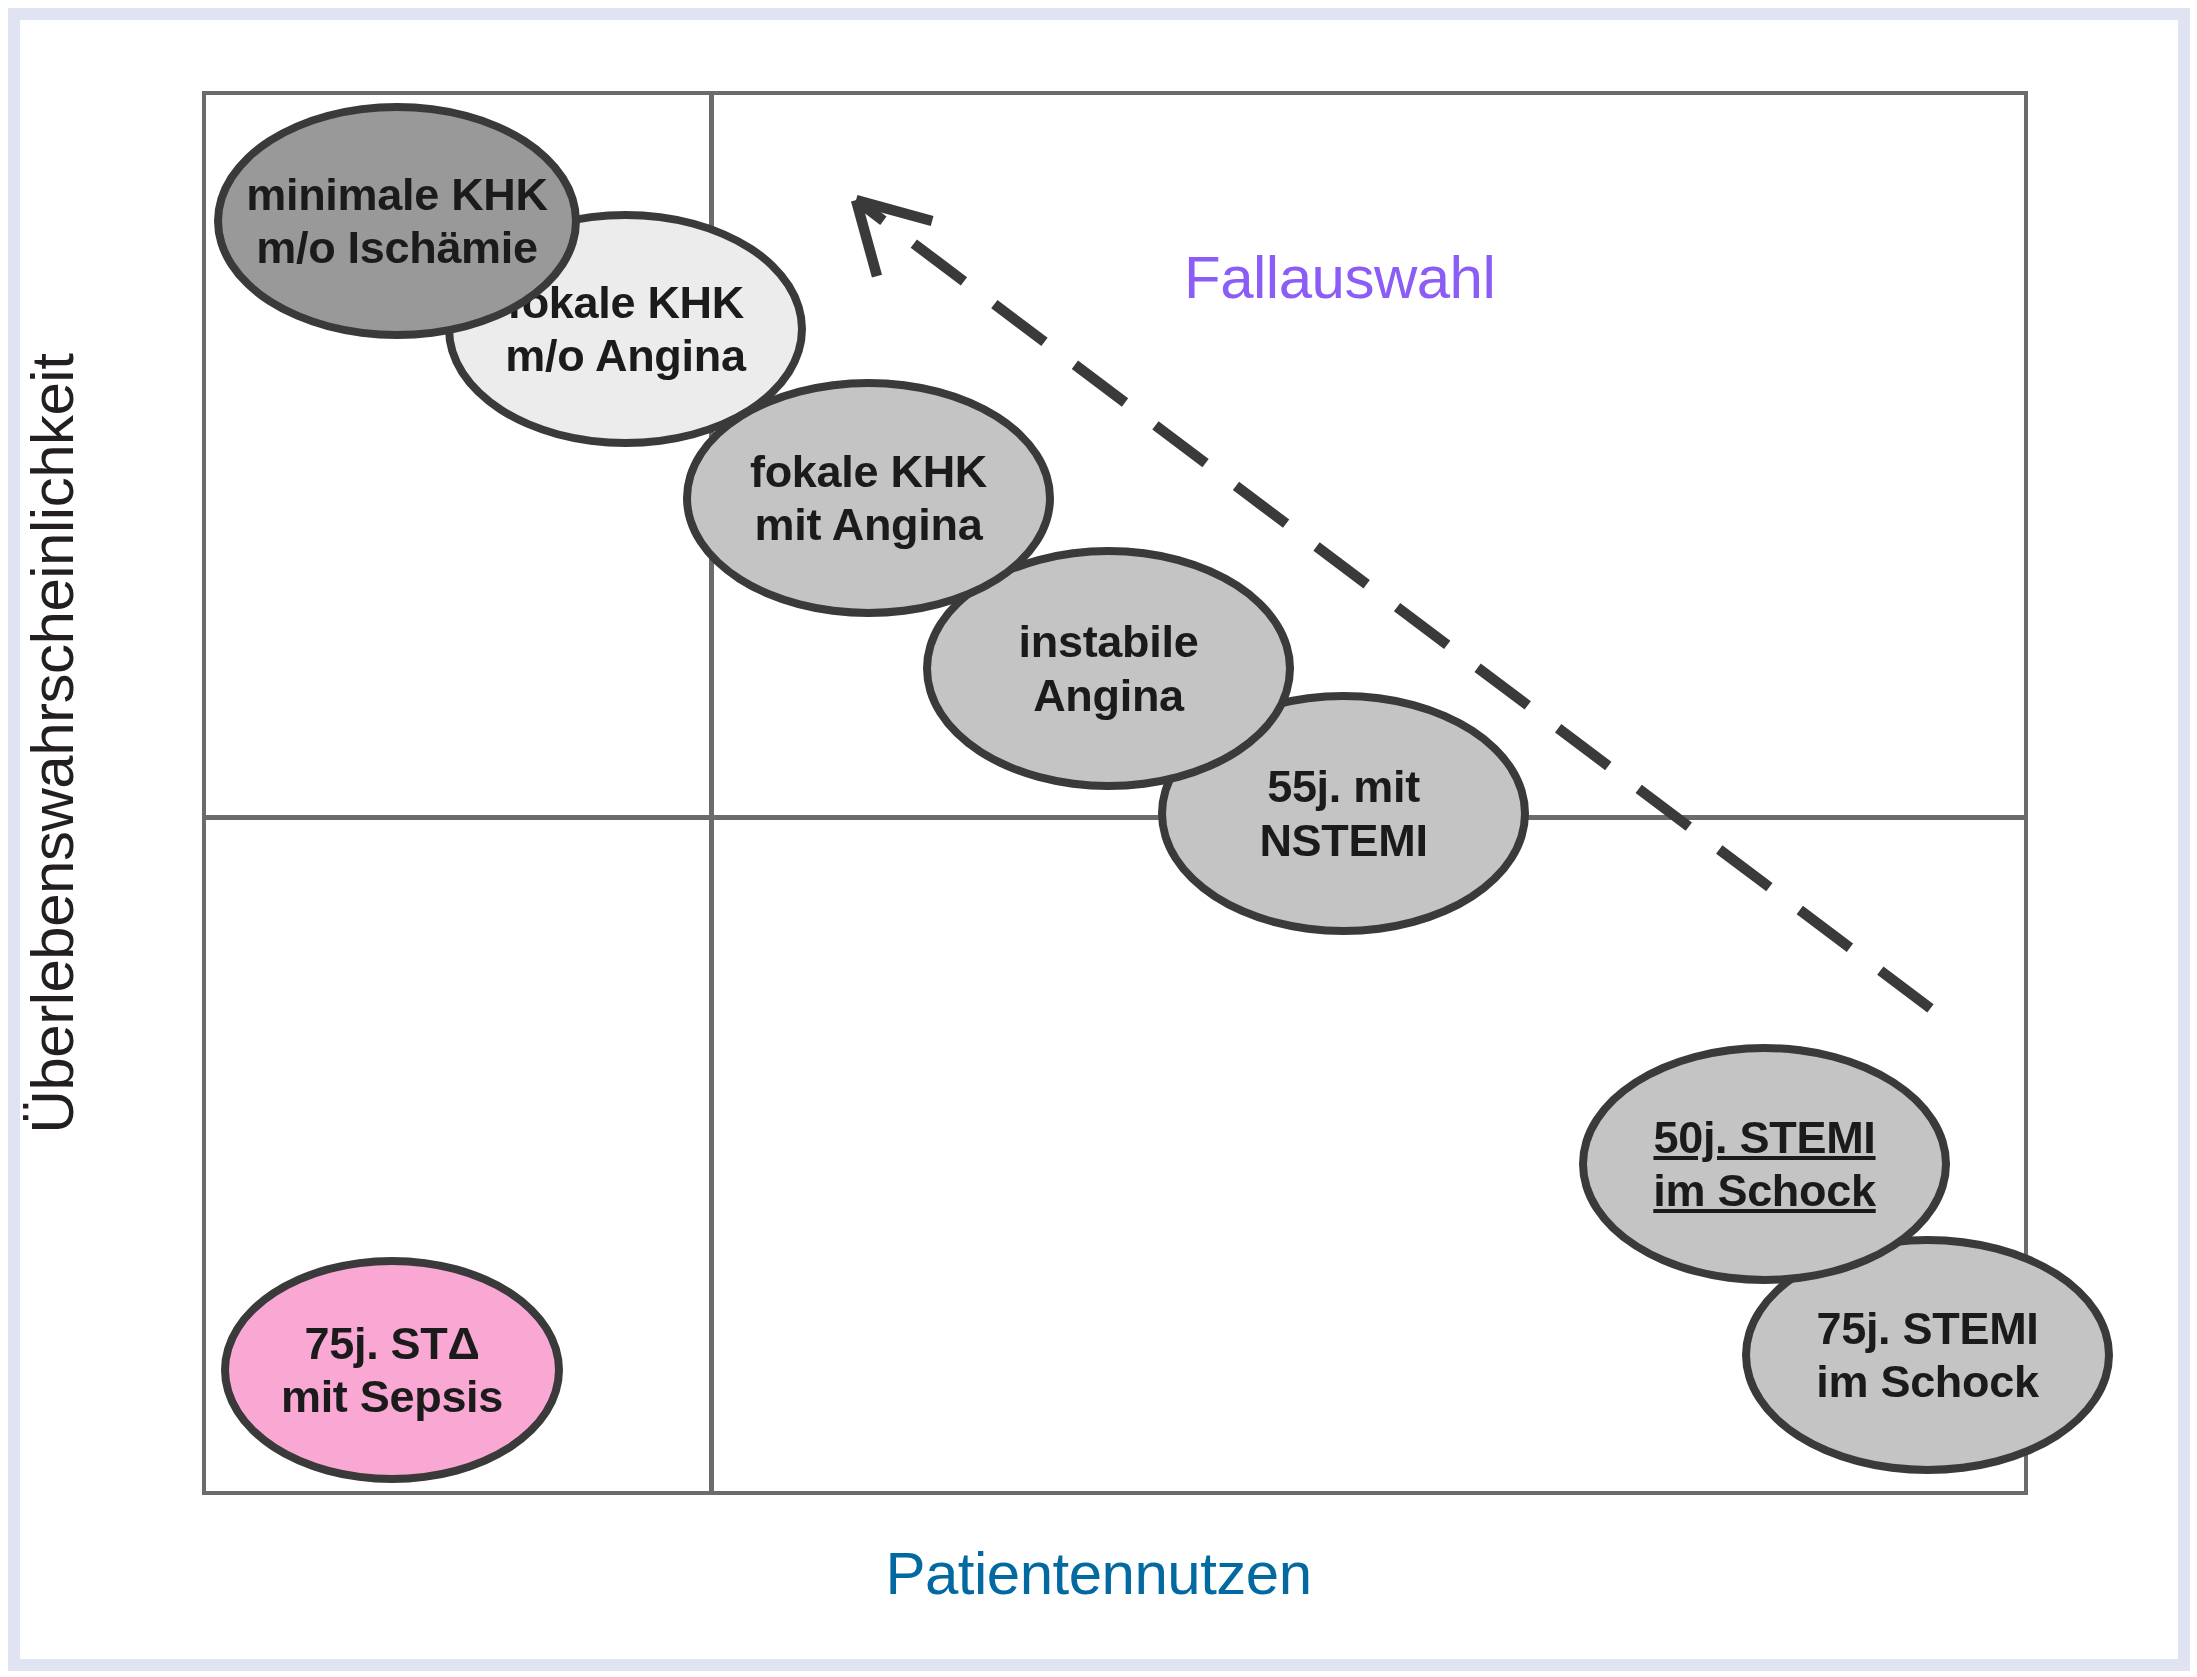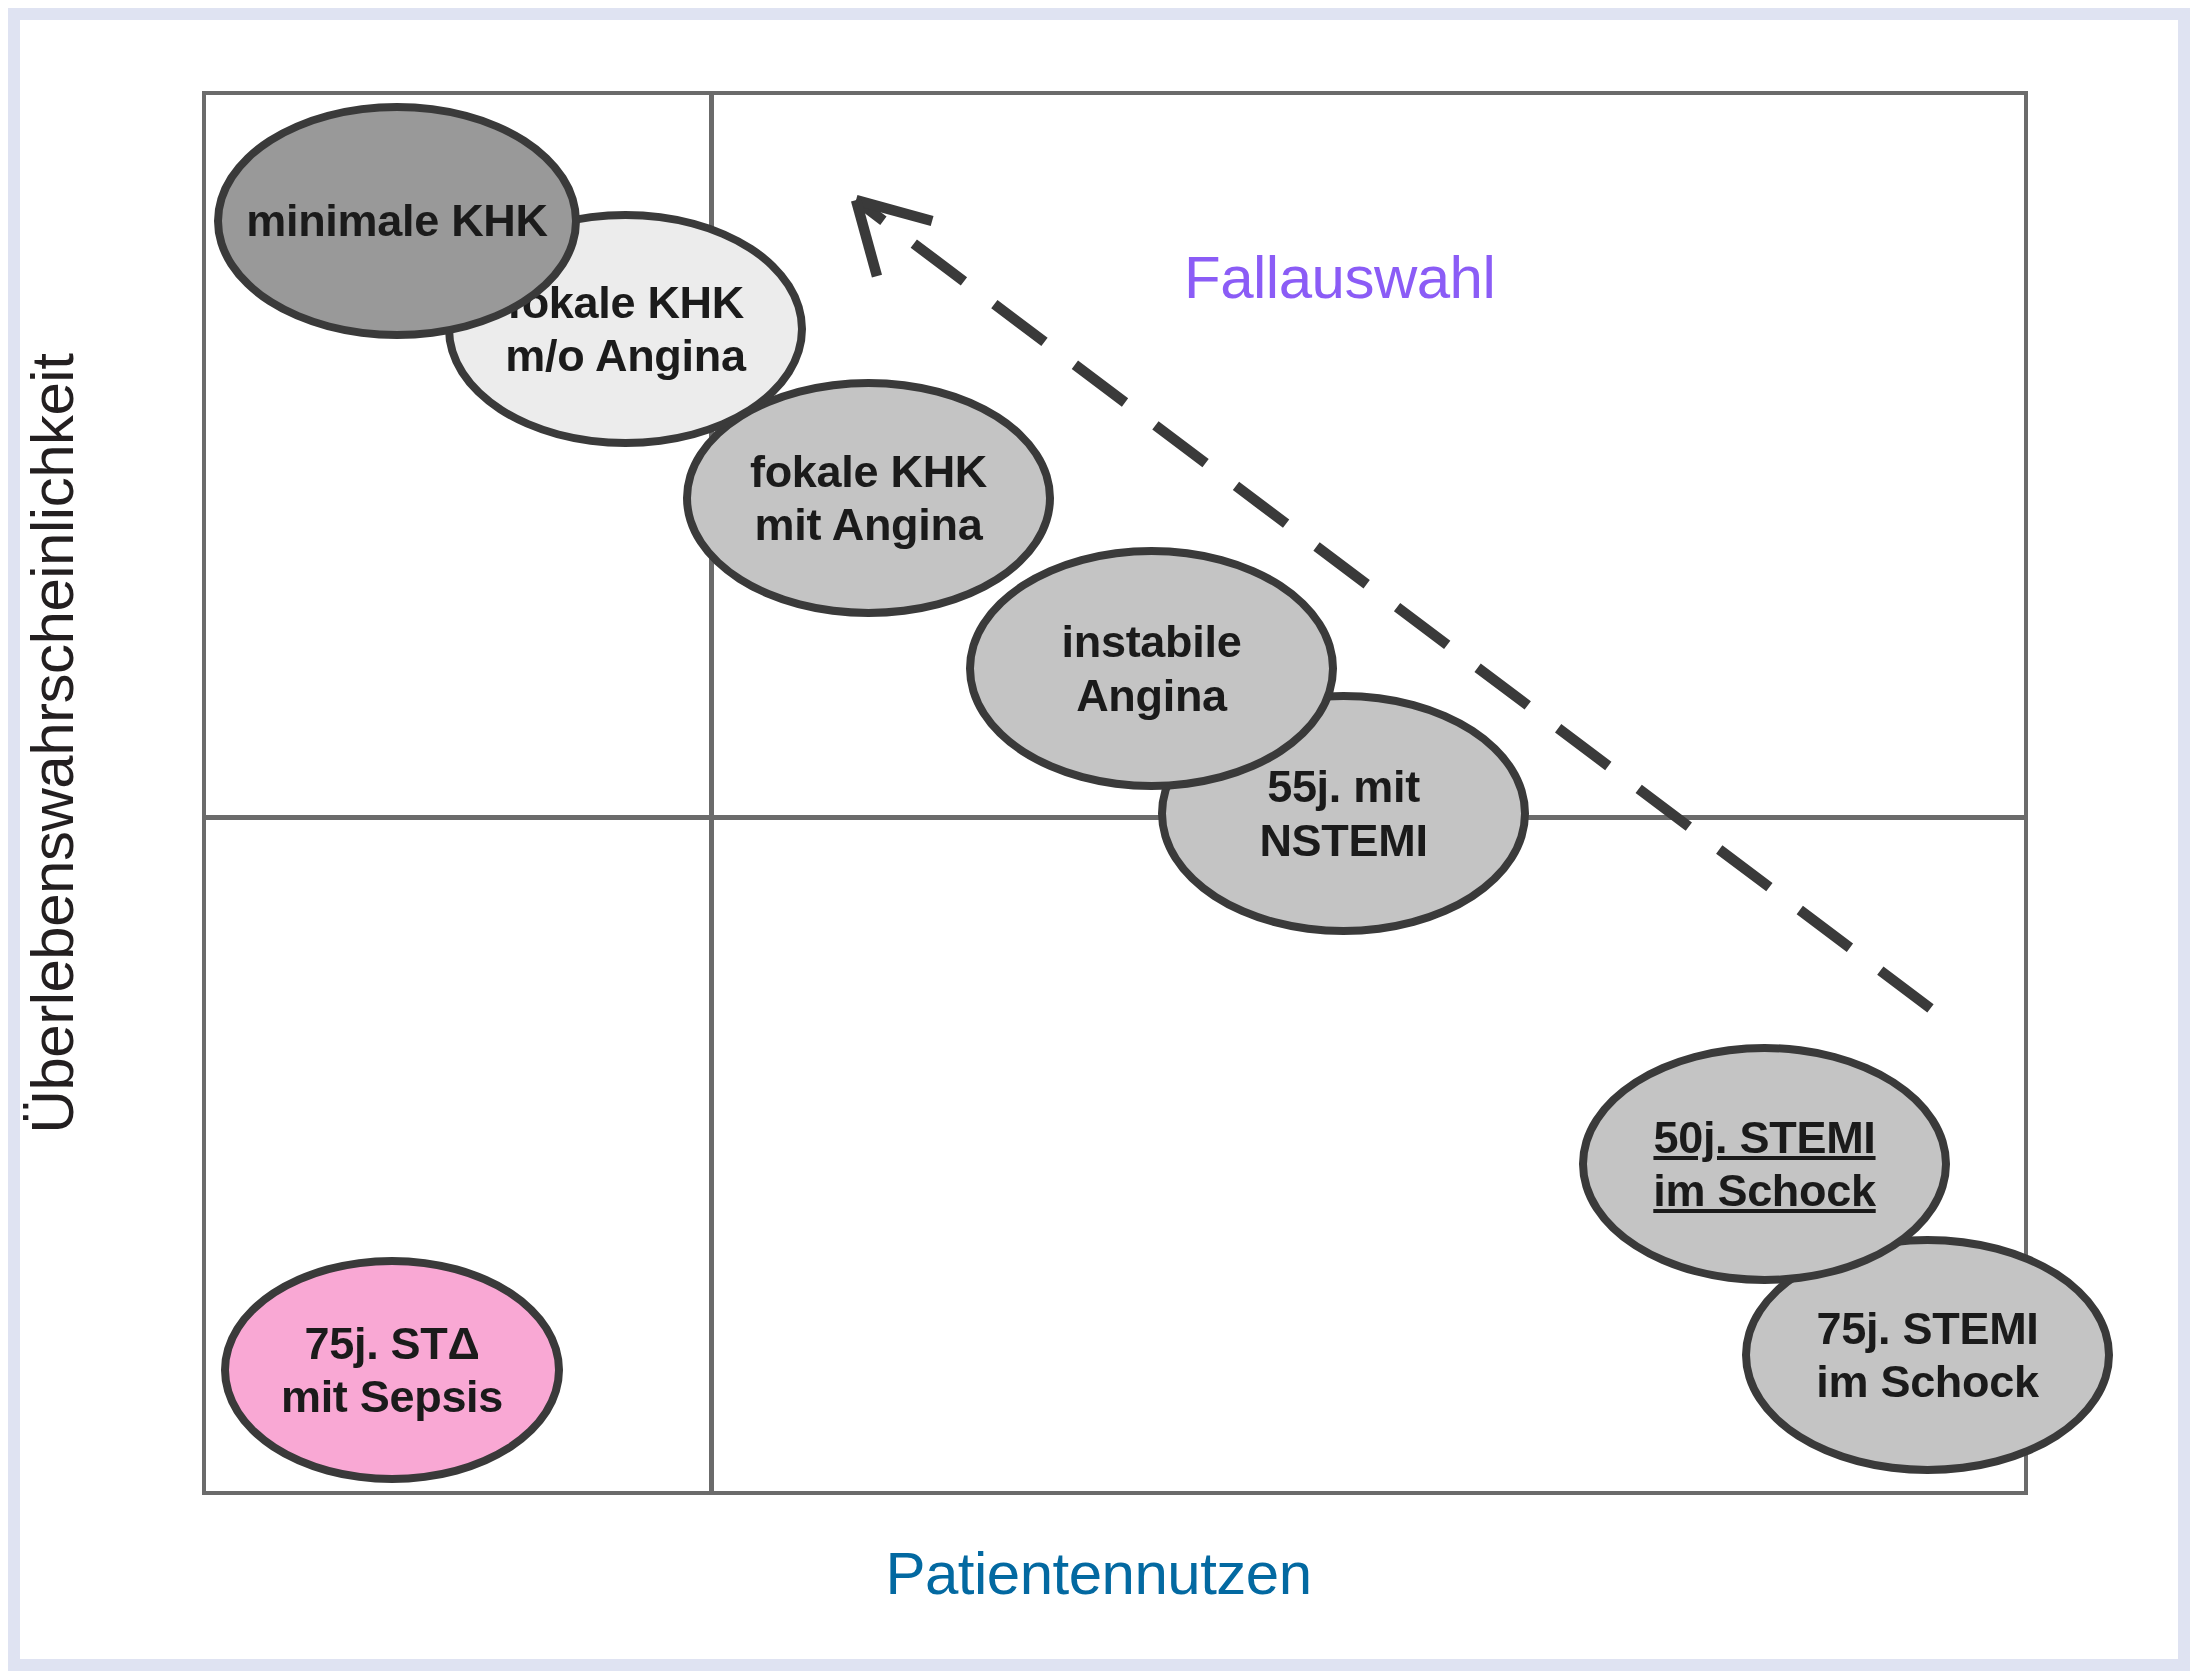--- a/index.html
+++ b/index.html
@@ -117,38 +117,39 @@
 
   <svg class="arrow-svg" viewBox="0 0 1220 920">
     <line x1="1190" y1="890" x2="60" y2="40" stroke="#3a3a3a" stroke-width="11" stroke-dasharray="66 40" stroke-linecap="butt"></line>
     <line x1="60" y1="40" x2="140" y2="62" stroke="#3a3a3a" stroke-width="11" stroke-linecap="butt"></line>
     <line x1="60" y1="40" x2="82" y2="120" stroke="#3a3a3a" stroke-width="11" stroke-linecap="butt"></line>
   </svg>
 
   <div class="bubble" style="left:214px;top:103px;width:366px;height:236px;background:#999999;z-index:10;">
     <div>
       <span>minimale KHK</span>
+      <span>m/o Ischämie</span>
     </div>
   </div>
 
   <div class="bubble" style="left:445px;top:211px;width:361px;height:236px;background:#ececec;z-index:9;">
     <div>
       <span>fokale KHK</span>
       <span>m/o Angina</span>
     </div>
   </div>
 
   <div class="bubble" style="left:683px;top:379px;width:371px;height:238px;background:#c4c4c4;z-index:8;">
     <div>
       <span>fokale KHK</span>
       <span>mit Angina</span>
     </div>
   </div>
 
-  <div class="bubble" style="left:966px;top:547px;width:371px;height:243px;background:#c4c4c4;z-index:7;">
+  <div class="bubble" style="left:923px;top:547px;width:371px;height:243px;background:#c4c4c4;z-index:7;">
     <div>
       <span>instabile</span>
       <span>Angina</span>
     </div>
   </div>
 
   <div class="bubble" style="left:1158px;top:692px;width:371px;height:243px;background:#c4c4c4;z-index:6;">
     <div>
       <span>55j. mit</span>
       <span>NSTEMI</span>

